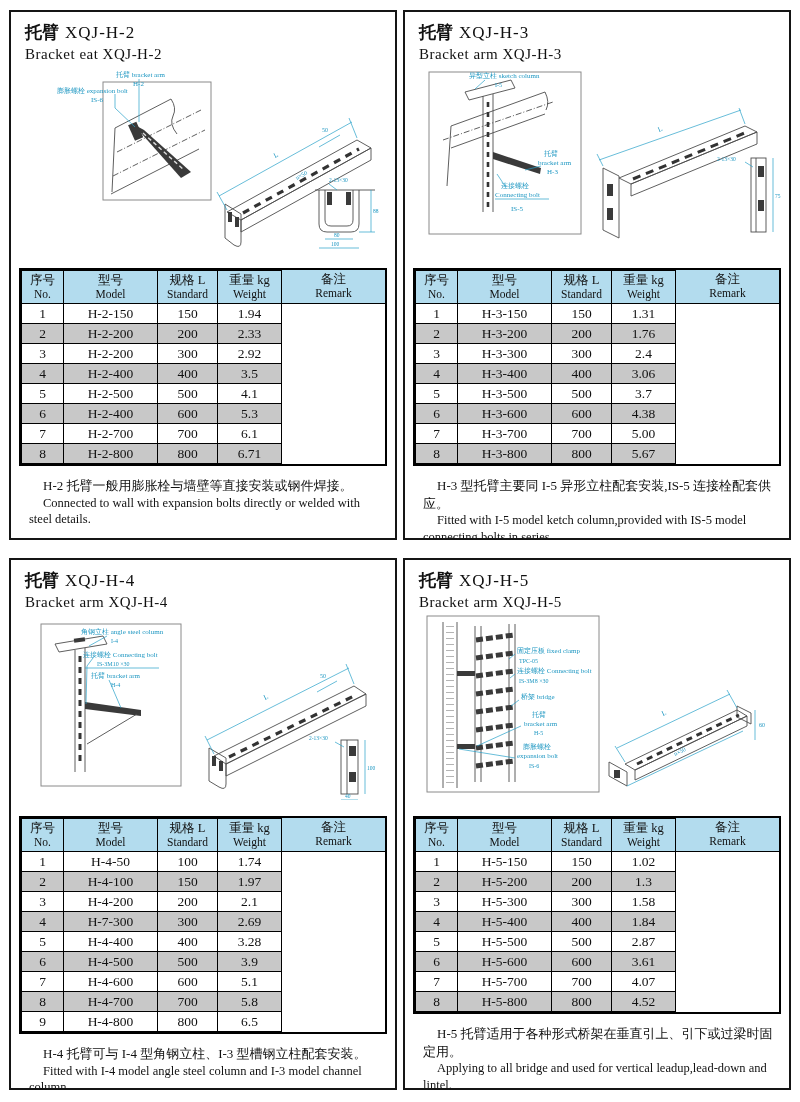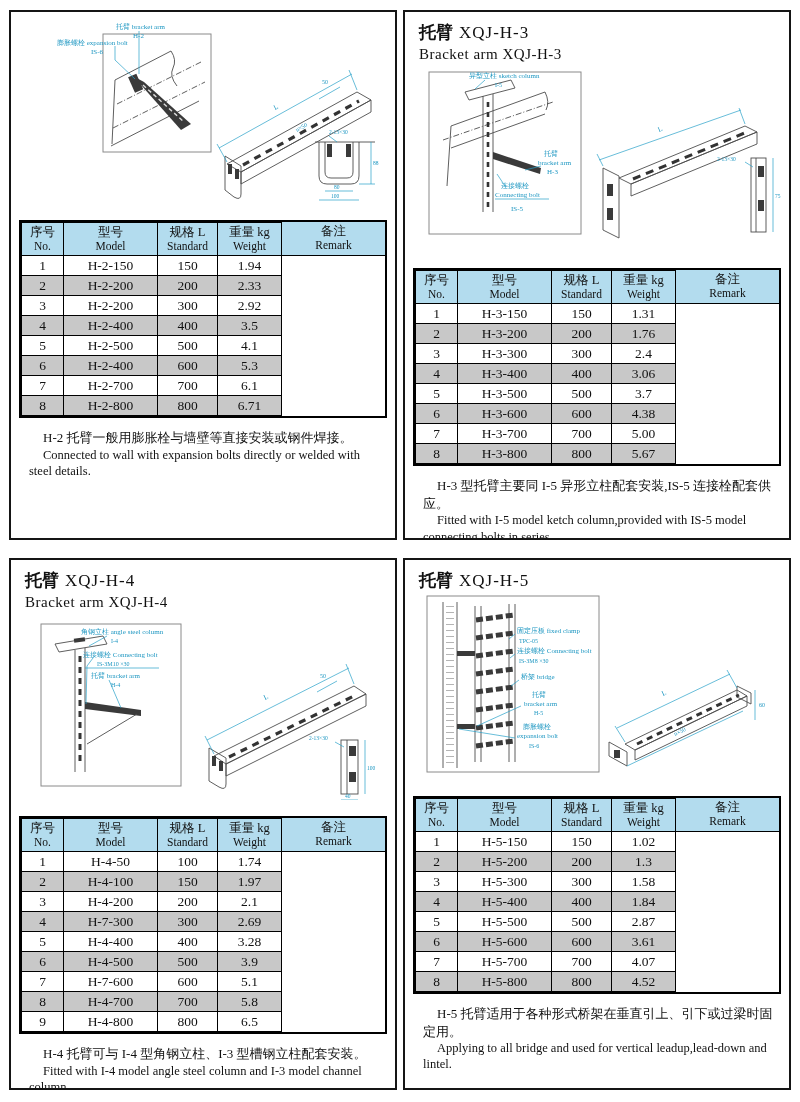--- a/index.html
+++ b/index.html
@@ -47,20 +47,24 @@
   .ann  { fill:#1e97c2; font-family:"Liberation Serif", serif; font-size:7px; }
   .s5   { font-size:5.5px; }
   .s6   { font-size:6px; }
 </style>
 </head>
 <body>
 
 <div class="page">
 
   <section class="panel">
+    <div class="titles">
+      <div class="t1"><span class="zh">托臂</span><span class="code">XQJ-H-2</span></div>
+      <div class="t2">Bracket eat XQJ-H-2</div>
+    </div>
     <div class="drawing">
       <svg viewBox="0 0 368 186">
         <rect class="inset" x="84" y="16" width="108" height="118"></rect>
         <path class="dline" d="M96,62 L152,33 M92,128 L180,83"></path>
         <path class="dline" d="M152,33 q6,9 2,17 t4,18 M96,62 l-3,64"></path>
         <line class="dline" x1="98" y1="86" x2="182" y2="44" stroke-dasharray="6 2 1 2"></line>
         <line class="dline" x1="94" y1="110" x2="186" y2="64" stroke-dasharray="6 2 1 2"></line>
         <polygon class="dfill" points="114,58 125,64 172,106 162,112"></polygon>
         <rect class="dfill" x="112" y="57" width="9" height="17" transform="rotate(-24 116 65)"></rect>
         <line x1="124" y1="67" x2="165" y2="104" stroke="#dcdcdc" stroke-width="1.4" stroke-dasharray="4 3"></line>
@@ -447,21 +451,21 @@
               <td>3.28</td>
             </tr>
             <tr>
               <td>6</td>
               <td>H-4-500</td>
               <td>500</td>
               <td>3.9</td>
             </tr>
             <tr>
               <td>7</td>
-              <td>H-7-600</td>
+              <td>H-4-600</td>
               <td>600</td>
               <td>5.1</td>
             </tr>
             <tr>
               <td>8</td>
               <td>H-4-700</td>
               <td>700</td>
               <td>5.8</td>
             </tr>
             <tr>
@@ -482,20 +486,21 @@
     </div>
     <div class="note">
       <div class="note-zh">H-4 托臂可与 I-4 型角钢立柱、I-3 型槽钢立柱配套安装。</div>
       <div class="note-en">Fitted with I-4 model angle steel column and I-3 model channel column.</div>
     </div>
   </section>
 
   <section class="panel">
     <div class="titles">
       <div class="t1"><span class="zh">托臂</span><span class="code">XQJ-H-5</span></div>
+      <div class="t2">Bracket arm XQJ-H-5</div>
     </div>
     <div class="drawing">
       <svg viewBox="0 0 368 186">
         <rect class="inset" x="14" y="2" width="172" height="176"></rect>
         <line class="dline" x1="30" y1="8" x2="30" y2="174"></line>
         <line class="dline" x1="44" y1="8" x2="44" y2="174"></line>
         <line x1="37" y1="12" x2="37" y2="170" stroke="#777" stroke-width="8" stroke-dasharray="1 5" opacity="0.55"></line>
         <line class="dline" x1="62" y1="12" x2="62" y2="168"></line>
         <line class="dline" x1="68" y1="12" x2="68" y2="168"></line>
         <line class="dline" x1="96" y1="10" x2="96" y2="168"></line>

